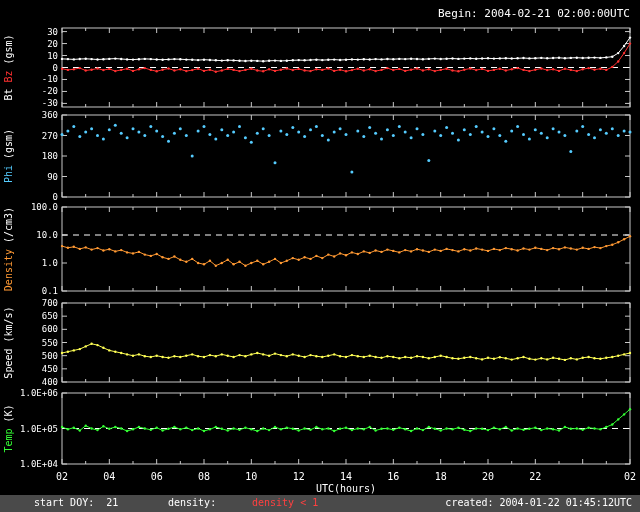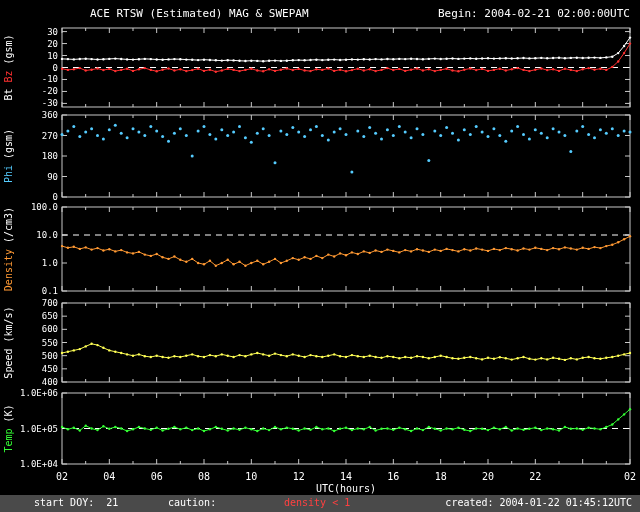--- a/index.html
+++ b/index.html
@@ -5,28 +5,27 @@
   html,body{margin:0;padding:0;background:#000;}
   .screen{position:relative;width:640px;height:512px;background:#000;overflow:hidden;
           font-family:"DejaVu Sans Mono",monospace;}
   .title{position:absolute;left:90px;top:7px;color:#fff;font-size:11px;z-index:2;white-space:pre;}
   .begin{position:absolute;right:10px;top:7px;color:#fff;font-size:11px;z-index:2;white-space:pre;}
   #chart{position:absolute;left:0;top:0;z-index:1;}
   .footer-bar{position:absolute;left:0;top:495px;width:640px;height:17px;background:#4a4a4a;z-index:3;}
   .footer-bar span{position:absolute;top:2px;font-size:10px;white-space:pre;}
   .f-start{left:34px;color:#fff;}
   .f-caution{left:168px;color:#fff;}
-  .f-density{left:284px;color:#ff4040;}
+  .f-density{left:252px;color:#ff4040;}
   .f-created{right:8px;color:#fff;text-align:center;}
 </style>
 </head>
 <body>
 
 <div class="screen">
-  <span class="title">ACE RTSW (Estimated) MAG &amp; SWEPAM</span>
   <span class="begin">Begin: 2004-02-21 02:00:00UTC</span>
 
   <svg id="chart" width="640" height="512">
       <g>
         <rect x="62" y="28" width="568" height="79" fill="none" stroke="#c8c8c8" stroke-width="1"></rect>
         <line x1="62" y1="31.590909090909093" x2="67" y2="31.590909090909093" stroke="#c8c8c8"></line>
         <line x1="625" y1="31.590909090909093" x2="630" y2="31.590909090909093" stroke="#c8c8c8"></line>
         <text x="58" y="34.59090909090909" text-anchor="end" fill="#ffffff" font-size="9" font-family="&quot;DejaVu Sans Mono&quot;,monospace">30</text>
         <line x1="62" y1="43.56060606060606" x2="67" y2="43.56060606060606" stroke="#c8c8c8"></line>
         <line x1="625" y1="43.56060606060606" x2="630" y2="43.56060606060606" stroke="#c8c8c8"></line>
@@ -983,17 +982,17 @@
       <text x="393.33333333333337" y="480" text-anchor="middle" fill="#ffffff" font-size="10" font-family="&quot;DejaVu Sans Mono&quot;,monospace">16</text>
       <text x="440.66666666666663" y="480" text-anchor="middle" fill="#ffffff" font-size="10" font-family="&quot;DejaVu Sans Mono&quot;,monospace">18</text>
       <text x="488" y="480" text-anchor="middle" fill="#ffffff" font-size="10" font-family="&quot;DejaVu Sans Mono&quot;,monospace">20</text>
       <text x="535.3333333333334" y="480" text-anchor="middle" fill="#ffffff" font-size="10" font-family="&quot;DejaVu Sans Mono&quot;,monospace">22</text>
       <text x="630" y="480" text-anchor="middle" fill="#ffffff" font-size="10" font-family="&quot;DejaVu Sans Mono&quot;,monospace">02</text>
       <text x="346" y="492" text-anchor="middle" fill="#ffffff" font-size="10" font-family="&quot;DejaVu Sans Mono&quot;,monospace">UTC(hours)</text>
     </svg>
 
   <div class="footer-bar">
     <span class="f-start">start DOY:  21</span>
-    <span class="f-caution">caution:</span>
+    <span class="f-caution">density:</span>
     <span class="f-density">density &lt; 1</span>
     <span class="f-created">created: 2004-01-22 01:45:12UTC</span>
   </div>
 </div>
 
 </body></html>

